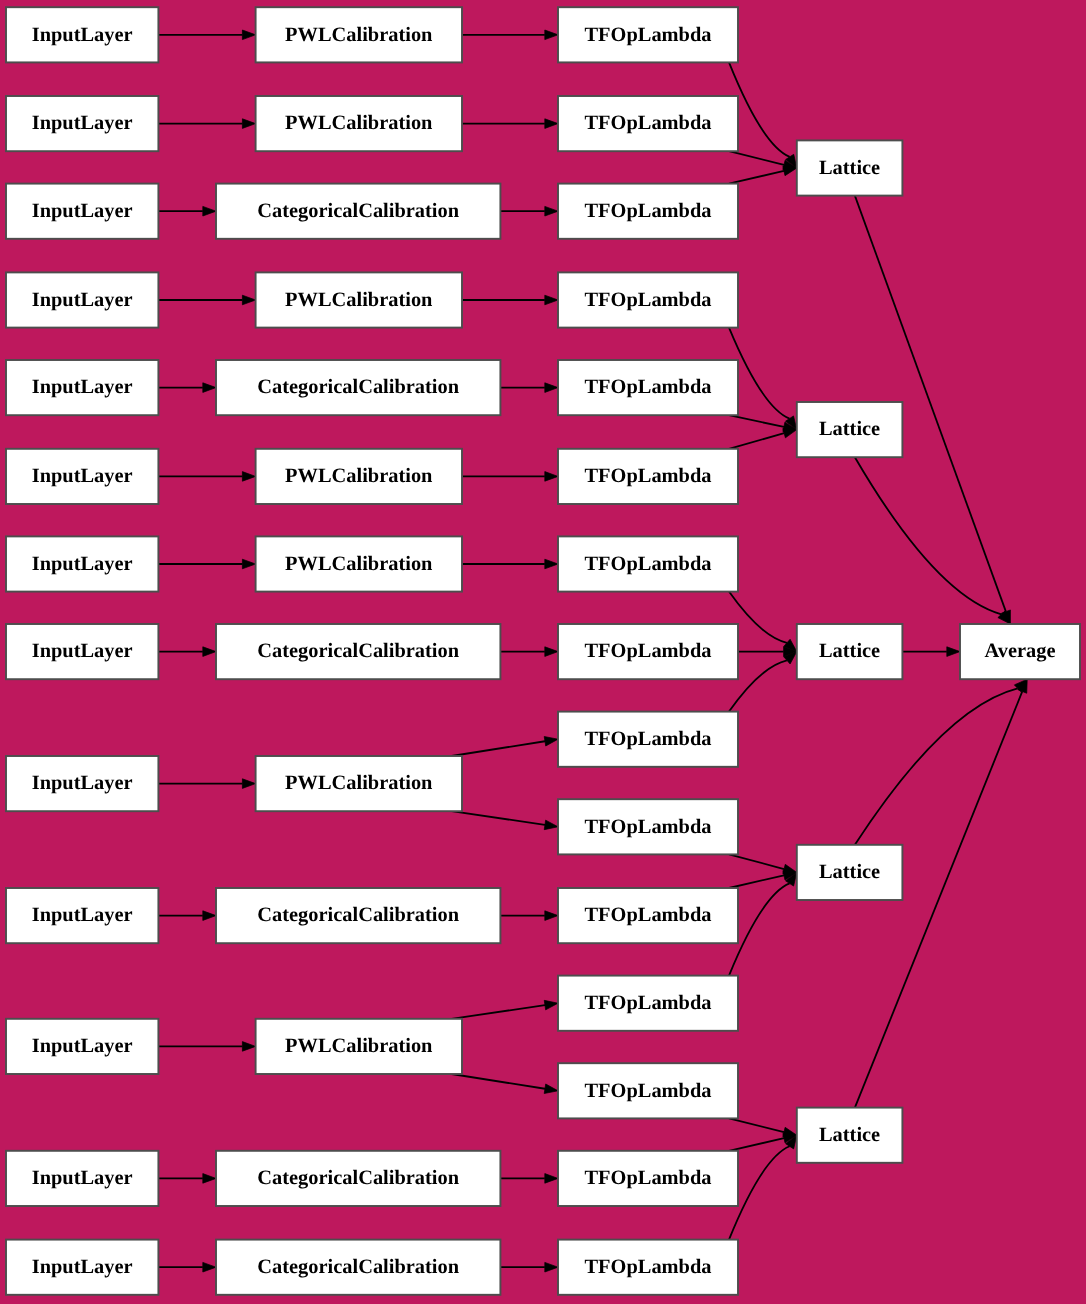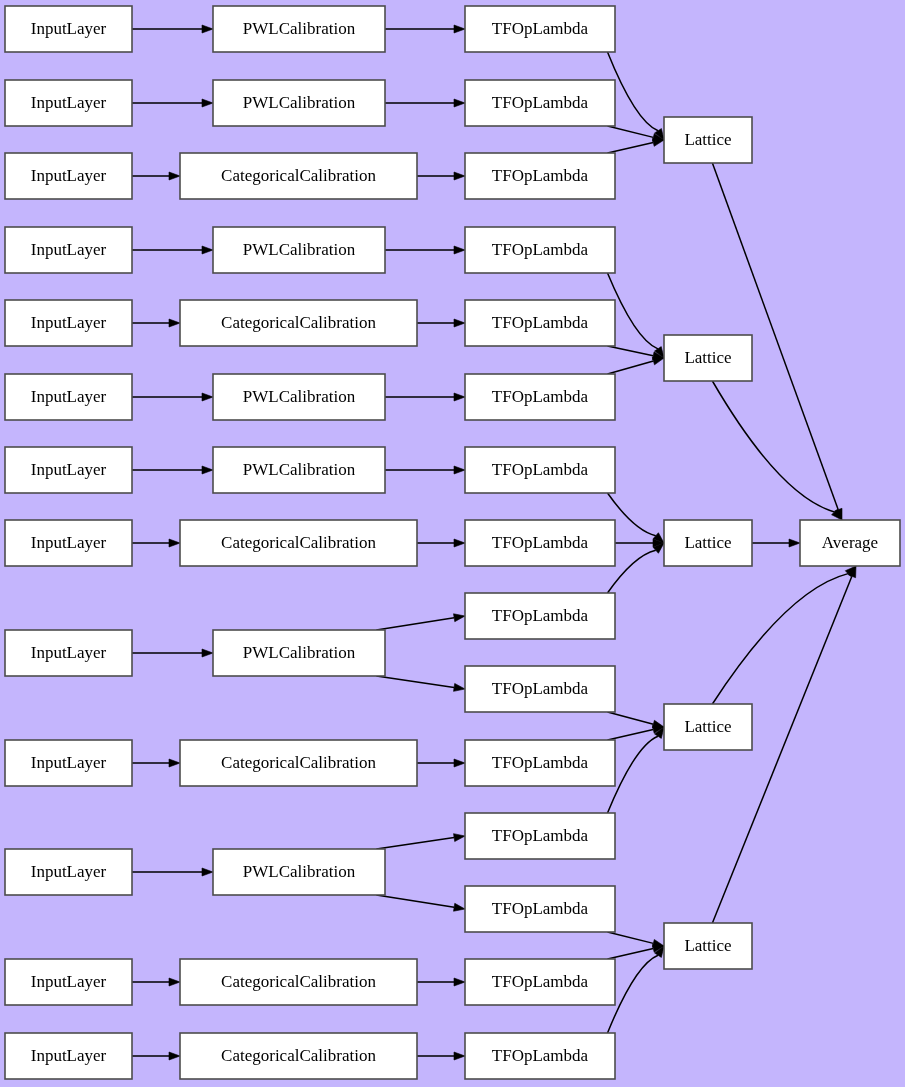--- a/index.html
+++ b/index.html
@@ -7,22 +7,23 @@
     padding: 0;
     background: #ffffff;
   }
   body {
     font-family: "Liberation Serif", "DejaVu Serif", serif;
   }
   #graph-root {
     position: relative;
     width: 905px;
     height: 1087px;
-    background: #c4b5fd;
+    background: #be185d;
     overflow: hidden;
+    font-weight: bold;
   }
   svg#graph-canvas {
     position: absolute;
     left: 0;
     top: 0;
     width: 905px;
     height: 1087px;
     display: block;
   }
   .node-rect {

